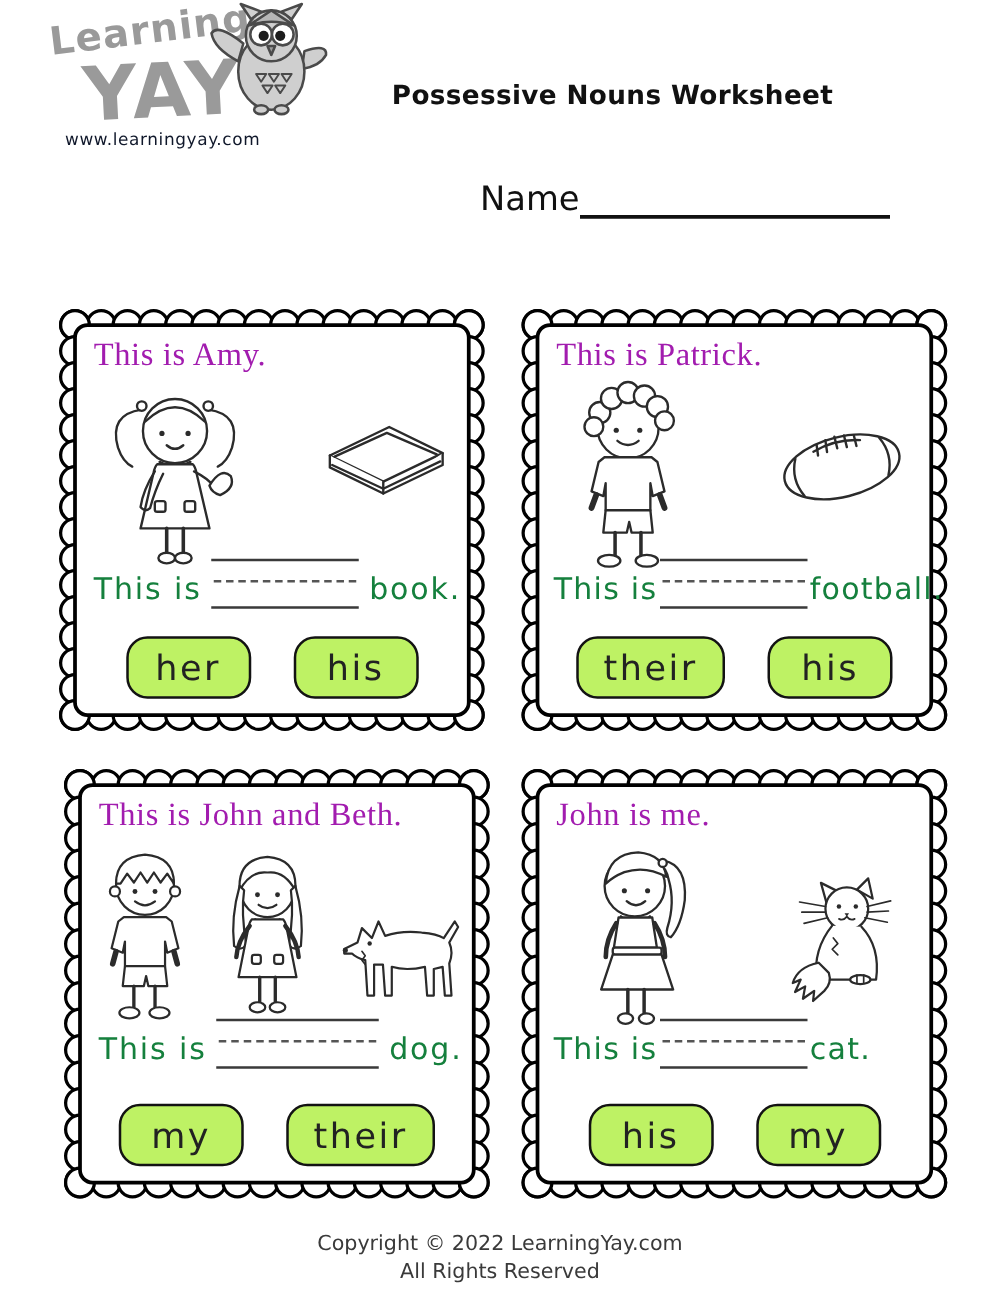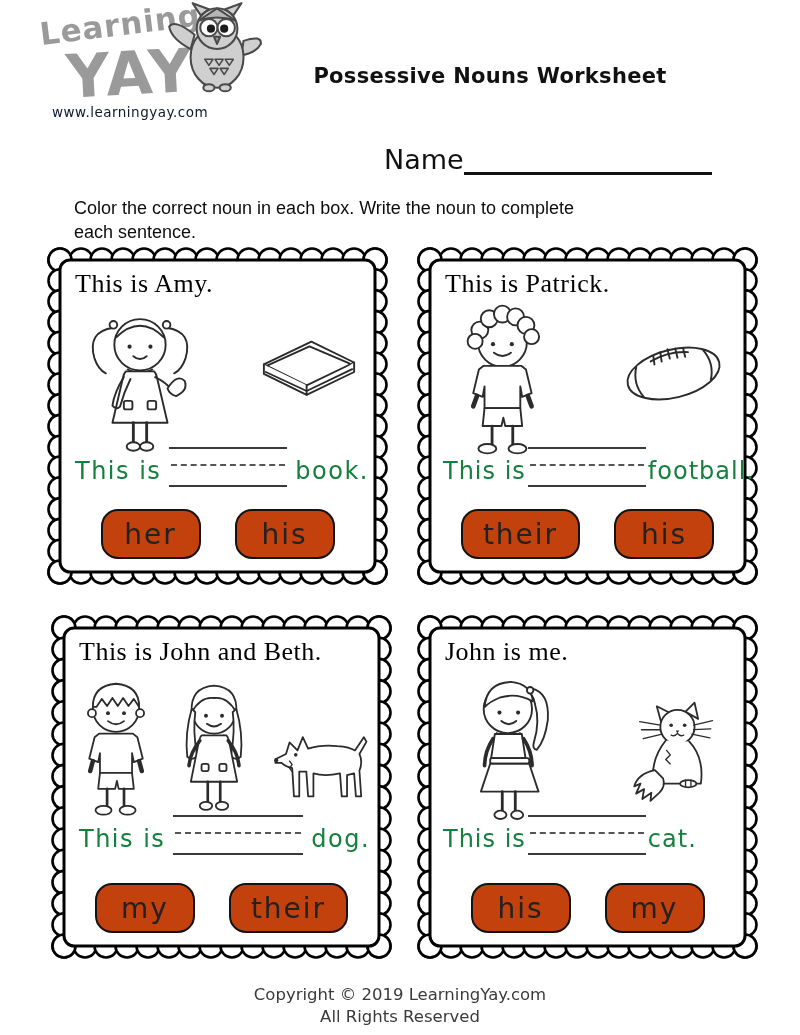--- a/index.html
+++ b/index.html
@@ -26,33 +26,33 @@
 
   
   .card{position:absolute;width:345px;}
   #card1{left:45px;top:245px;height:342px;}
   #card2{left:415px;top:245px;height:342px;}
   #card3{left:49px;top:613px;height:348px;}
   #card4{left:415px;top:613px;height:348px;}
   .scallop{position:absolute;left:0;top:0;width:100%;height:100%;}
   .card-inner{position:absolute;left:0;top:0;right:0;bottom:0;z-index:1;}
   .card-heading{position:absolute;top:24px;left:30px;margin:0;font-family:"Liberation Serif",serif;
-                font-weight:normal;font-size:26px;letter-spacing:.5px;color:#000000;}
+                font-weight:normal;font-size:26px;letter-spacing:.5px;color:#a21caf;}
   .pics{position:absolute;top:58px;left:26px;right:26px;height:152px;
         display:flex;align-items:center;justify-content:space-between;}
   .kids{display:flex;align-items:flex-end;}
   .sentence{position:absolute;top:210px;left:30px;right:12px;display:flex;align-items:center;
             gap:8px;font-size:24px;color:#15803d;letter-spacing:1.5px;white-space:nowrap;}
   .sentence.tight{gap:2px;left:28px;letter-spacing:1px;}
   .blank{position:relative;width:118px;height:36px;margin-top:-8px;flex:0 0 auto;
          border-top:2px solid #3a3a3a;border-bottom:2px solid #3a3a3a;}
   .blank.wide{width:130px;}
   .blank::after{content:"";position:absolute;left:2px;right:2px;top:15px;border-top:2px dashed #555;}
   .options{position:absolute;left:0;right:0;top:264px;display:flex;justify-content:center;gap:34px;}
-  .opt{min-width:100px;height:50px;padding:0 20px;background:#c2410c;border:2.5px solid #131313;
+  .opt{min-width:100px;height:50px;padding:0 20px;background:#bef264;border:2.5px solid #131313;
        border-radius:17px;font-family:"DejaVu Sans",sans-serif;font-size:28px;color:#222;
        letter-spacing:2px;cursor:pointer;}
 
   
   .footer{position:absolute;top:984px;left:0;width:100%;text-align:center;
           font-size:16.5px;color:#3a3a3a;line-height:1.32;}
   .footer span{display:block;}
 
   
   .art{stroke:#2b2b2b;stroke-width:2;fill:none;stroke-linecap:round;stroke-linejoin:round;}
@@ -90,24 +90,20 @@
       </g>
       <ellipse cx="50" cy="86" rx="5.5" ry="3.5"></ellipse>
       <ellipse cx="66" cy="86" rx="5.5" ry="3.5"></ellipse>
     </g>
   </svg>
 
   <h1 class="title">Possessive Nouns Worksheet</h1>
   <div class="name-row">
     <span>Name</span><span class="name-line"></span>
   </div>
-  <p class="instructions">
-    <span>Color the correct noun in each box. Write the noun to complete</span>
-    <span>each sentence.</span>
-  </p>
 
   <section class="card" id="card1">
     <svg class="scallop" viewBox="0 0 345 342">
         <circle cx="15" cy="15" r="11.5" fill="#fff" stroke="#000" stroke-width="2.6"></circle>
         <circle cx="15" cy="327" r="11.5" fill="#fff" stroke="#000" stroke-width="2.6"></circle>
         <circle cx="36" cy="15" r="11.5" fill="#fff" stroke="#000" stroke-width="2.6"></circle>
         <circle cx="36" cy="327" r="11.5" fill="#fff" stroke="#000" stroke-width="2.6"></circle>
         <circle cx="57" cy="15" r="11.5" fill="#fff" stroke="#000" stroke-width="2.6"></circle>
         <circle cx="57" cy="327" r="11.5" fill="#fff" stroke="#000" stroke-width="2.6"></circle>
         <circle cx="78" cy="15" r="11.5" fill="#fff" stroke="#000" stroke-width="2.6"></circle>
@@ -580,17 +576,17 @@
         <span>cat.</span>
       </div>
       <div class="options" style="top:270px;">
         <button class="opt">his</button>
         <button class="opt">my</button>
       </div>
     </div>
   </section>
 
   <div class="footer">
-    <span>Copyright © 2019 LearningYay.com</span>
+    <span>Copyright © 2022 LearningYay.com</span>
     <span>All Rights Reserved</span>
   </div>
 
 </div>
 
 </body></html>

